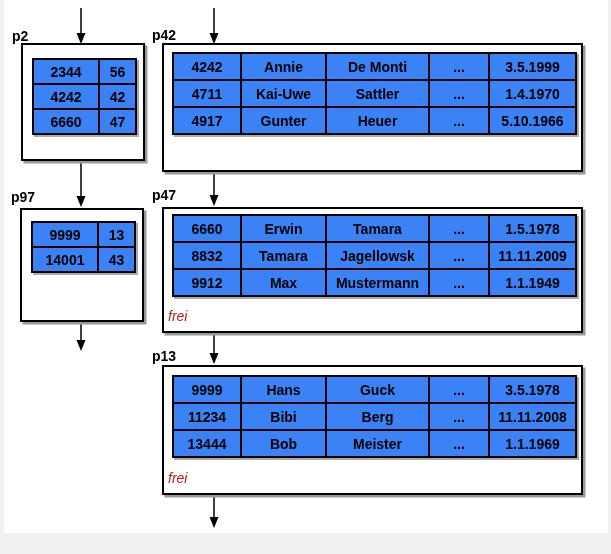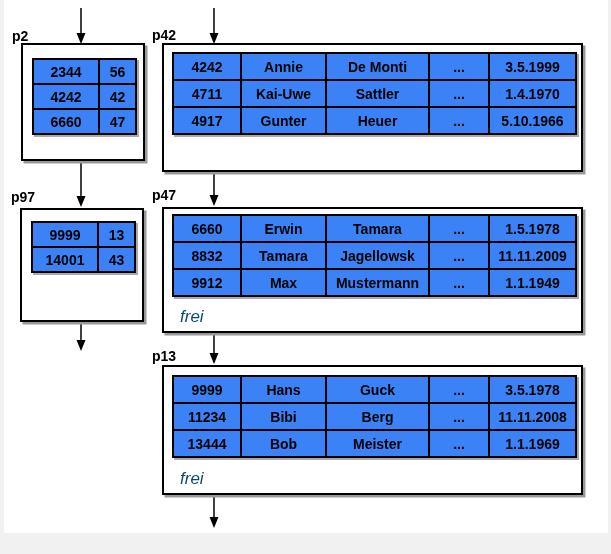--- a/index.html
+++ b/index.html
@@ -55,25 +55,25 @@
     font-weight: bold;
     color: #000;
     padding: 0 2px;
     overflow: hidden;
     white-space: nowrap;
   }
   .index-table tr   { height: 25px; }
   .data-table tr    { height: 27px; }
   .frei-label {
     position: absolute;
-    left: 16px;
+    left: 4px;
     bottom: 8px;
-    font-size: 17px;
+    font-size: 14px;
     font-style: italic;
-    color: #0c4a6e;
+    color: #b91c1c;
     line-height: 13px;
   }
   .arrow-line { stroke: #000; stroke-width: 1.5; }
   .arrow-head { fill: #000; stroke: none; }
 </style>
 </head>
 <body>
 
 <div id="canvas">
 

